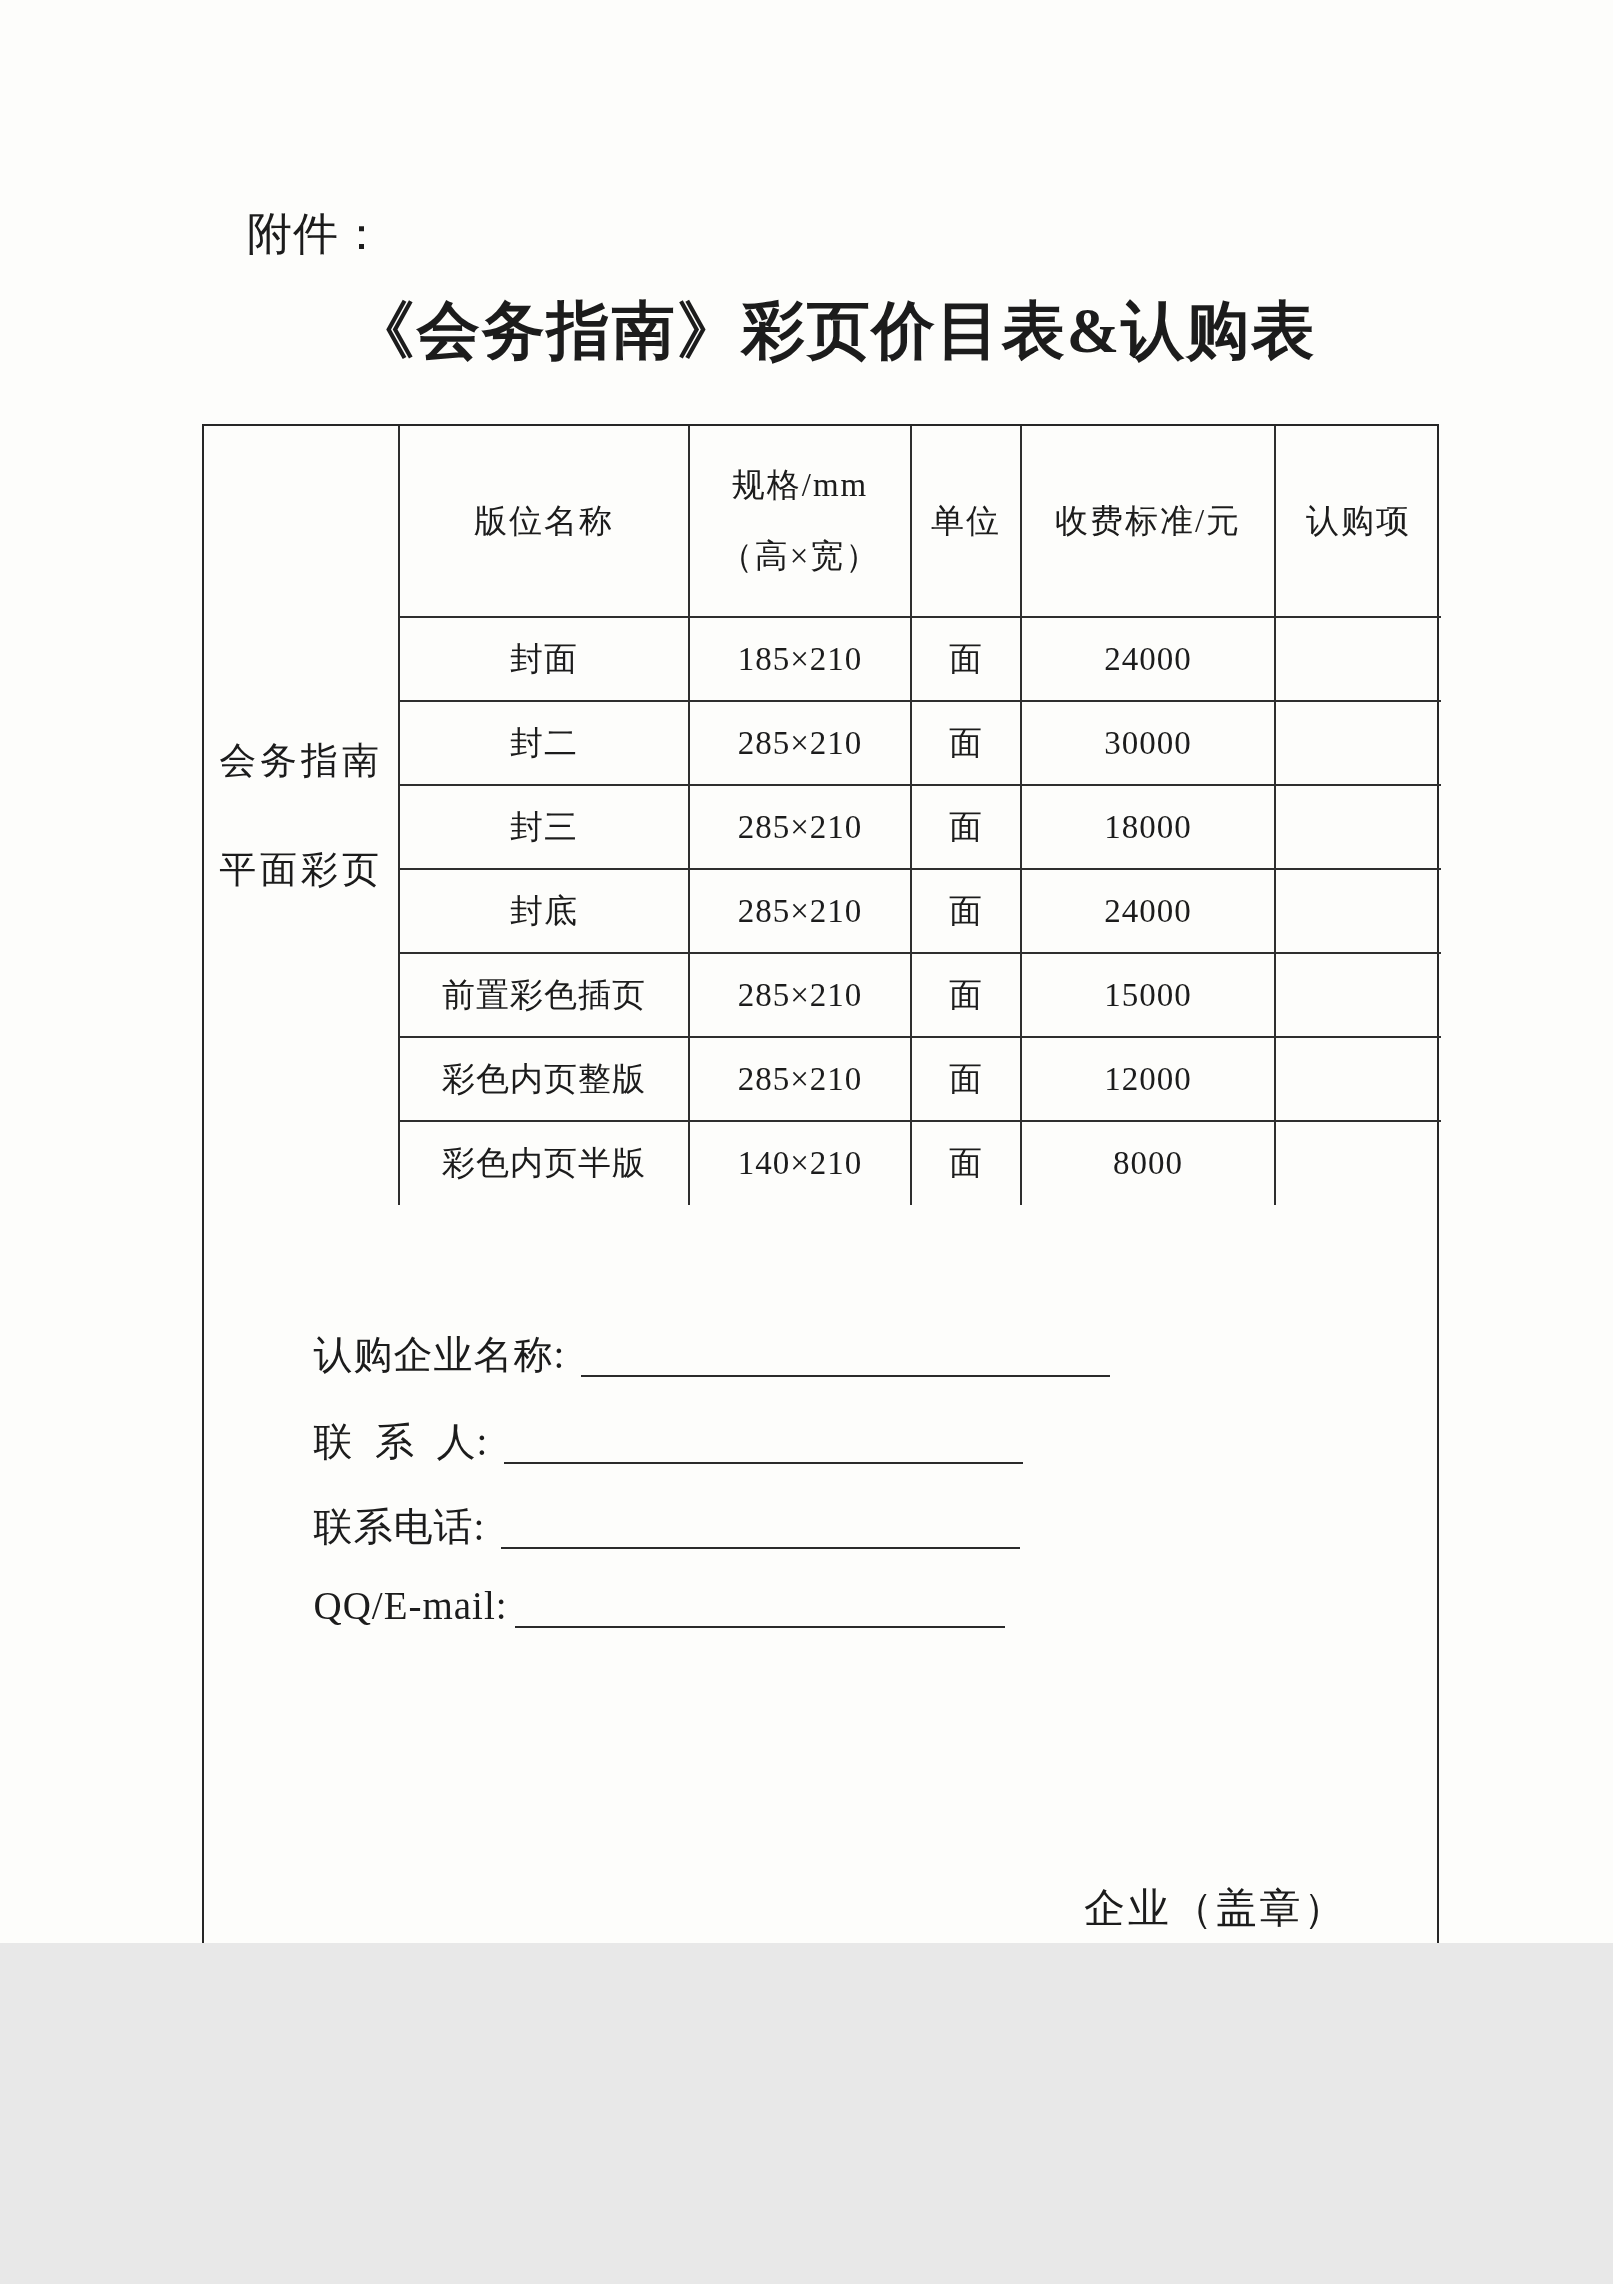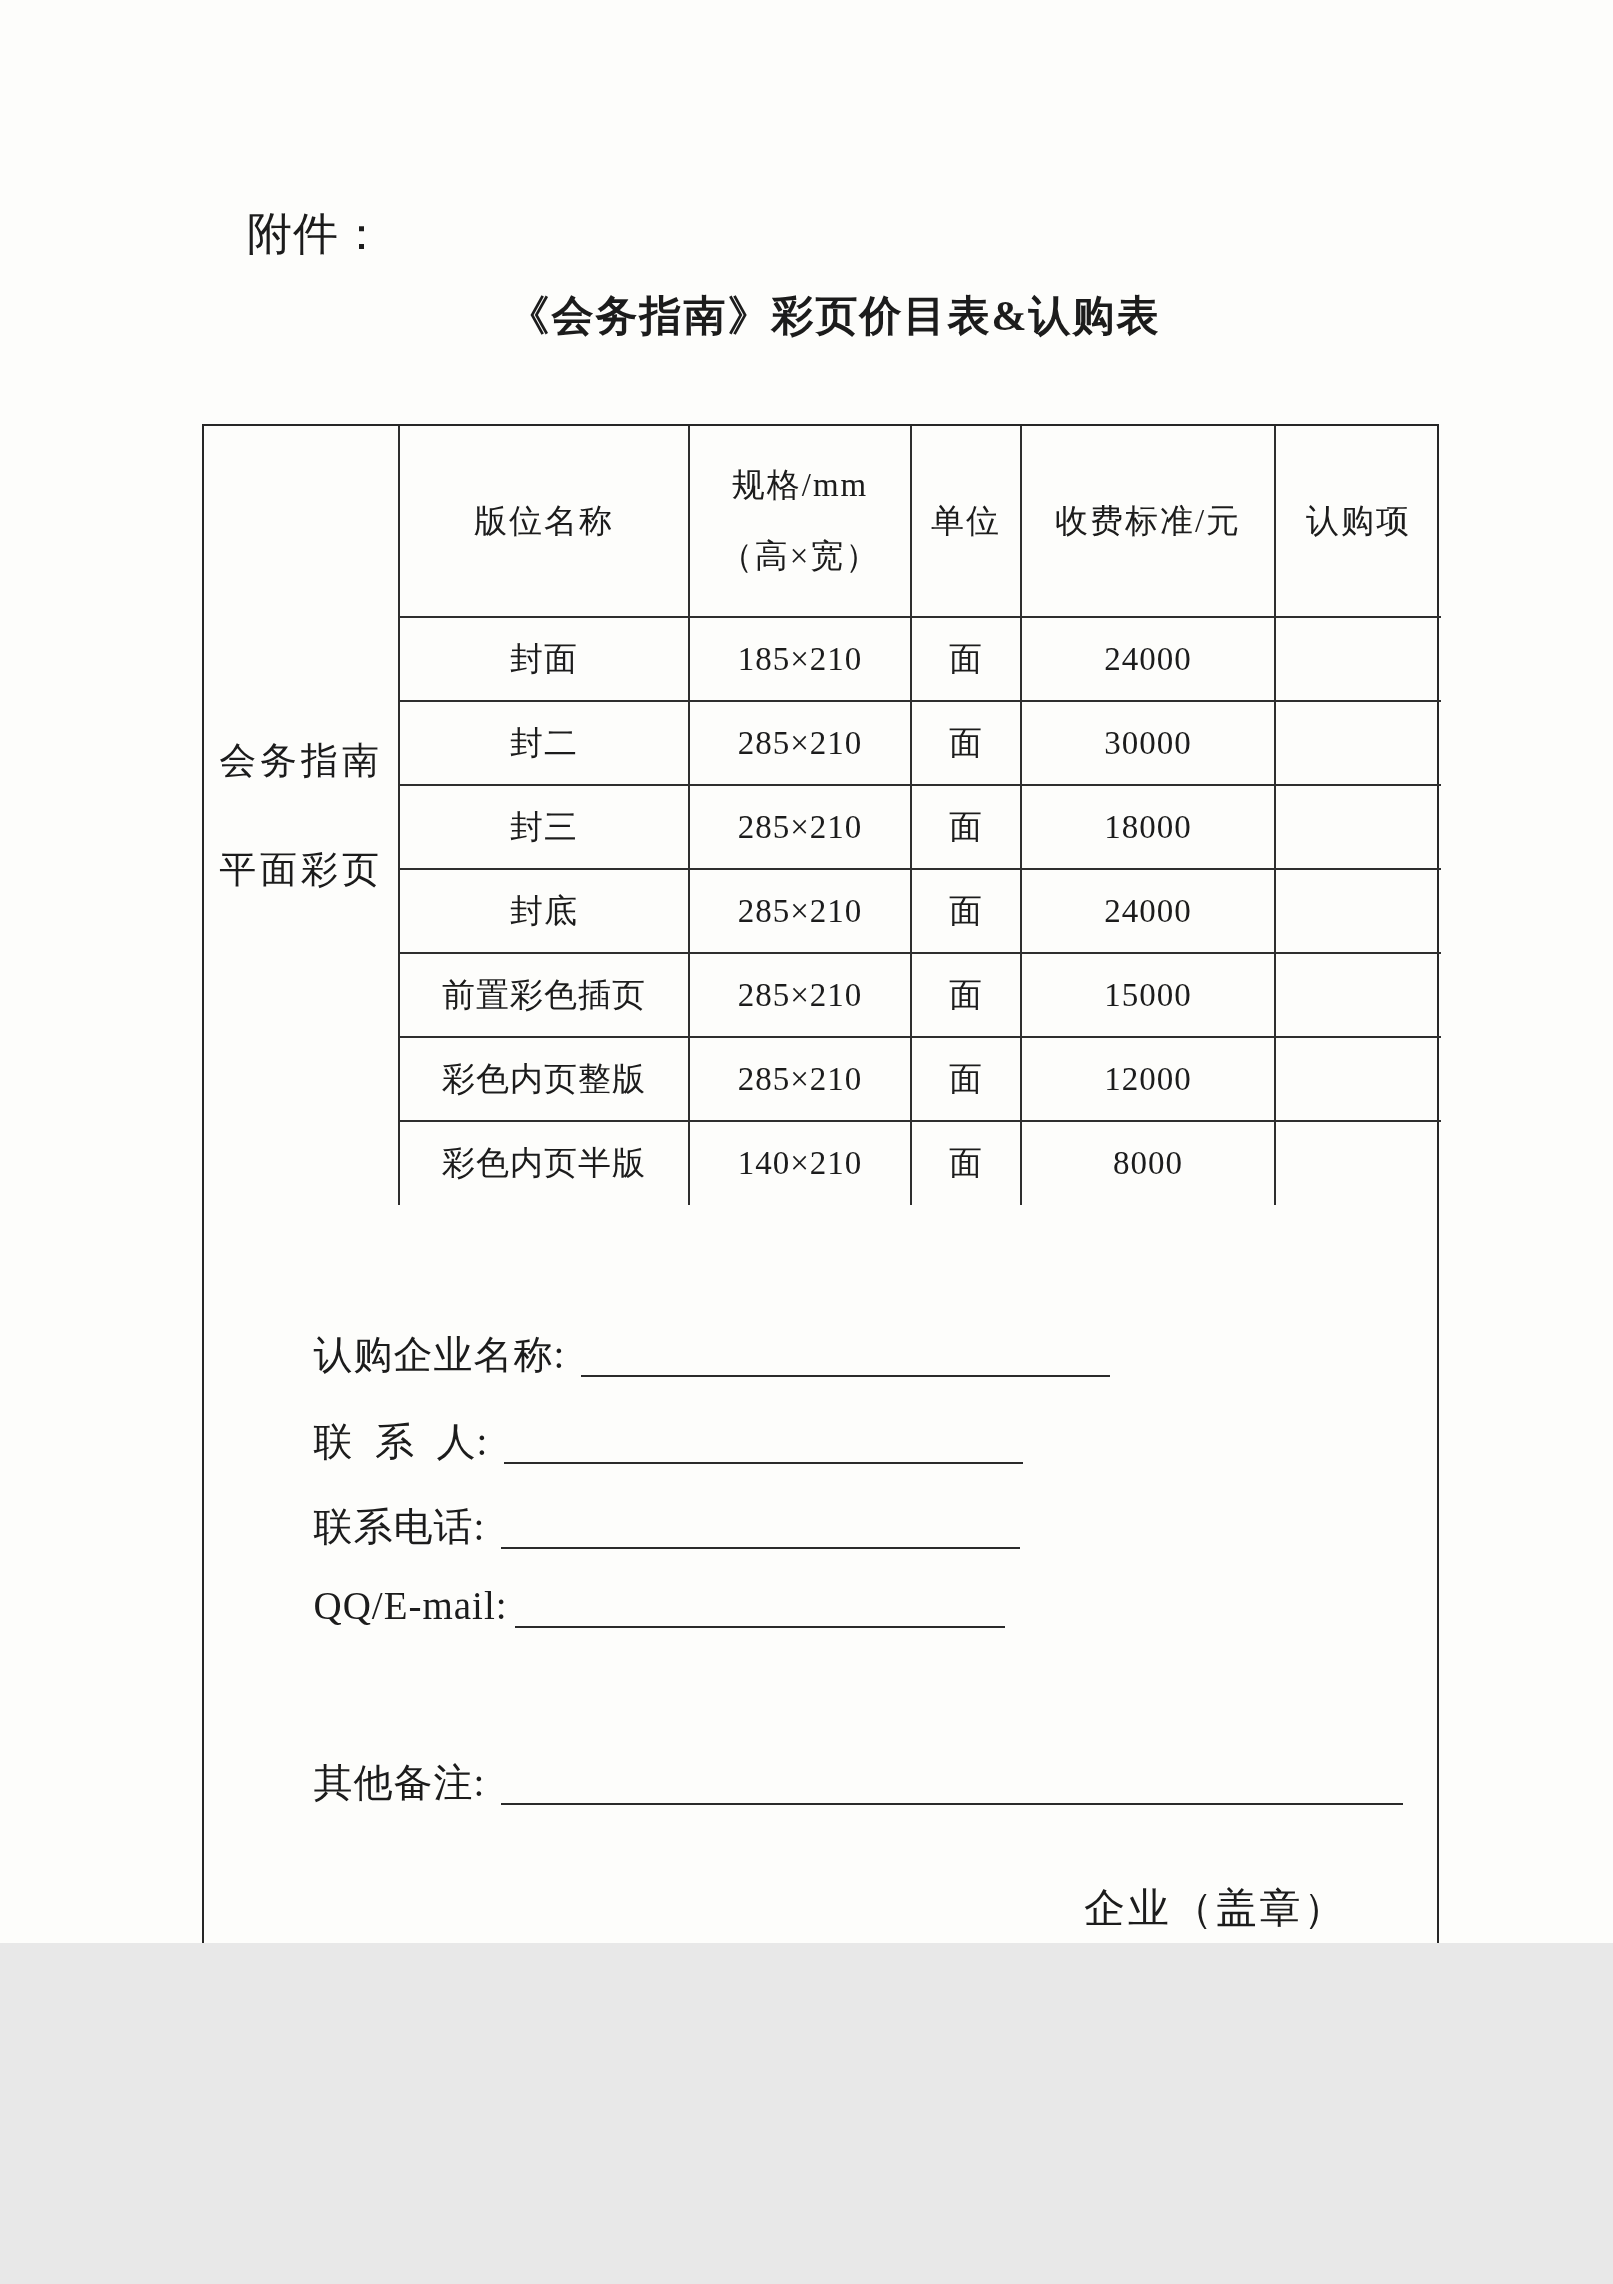--- a/index.html
+++ b/index.html
@@ -4,21 +4,21 @@
 <style>
   html,body { margin:0; padding:0; background:#e8e8e8; }
   .page {
     position:relative; width:1613px; height:1943px; margin:0 auto;
     background:#fdfdfb; color:#1c1c1c; overflow:hidden;
     font-family:"Liberation Serif","DejaVu Serif",serif;
   }
   .attachment { position:absolute; left:247px; top:204px; font-size:45px; letter-spacing:1px; }
   .title {
     position:absolute; top:288px; left:55px; right:0; text-align:center;
-    font-size:42px; font-weight:700; letter-spacing:2px;
+    font-size:63px; font-weight:700; letter-spacing:2px;
   }
   .box {
     position:absolute; left:202px; top:424px; width:1237px; height:1666px;
     border:2.9px solid #262626; box-sizing:border-box;
   }
   table.price { border-collapse:collapse; border-style:hidden; table-layout:fixed; width:100%; }
   table.price th, table.price td {
     border:2px solid #2e2e2e; font-weight:normal; text-align:center;
     vertical-align:middle; padding:0;
   }
@@ -146,23 +146,20 @@
 
       <div class="f-row r3">
         <span>联系电话:</span><span class="f-line w3"></span>
       </div>
 
       <div class="f-row r4">
         <span>QQ/E-mail:</span><span class="f-line w4"></span>
       </div>
 
 
-      <div class="f-row r6">
-        <span>其他备注:</span><span class="f-line w6"></span>
-      </div>
 
       <div class="seal">企业（盖章）</div>
 
       <span class="date-ch date-y">年</span>
       <span class="date-ch date-m">月</span>
       <span class="date-ch date-d">日</span>
 
     </div>
   </div>
 </div>

